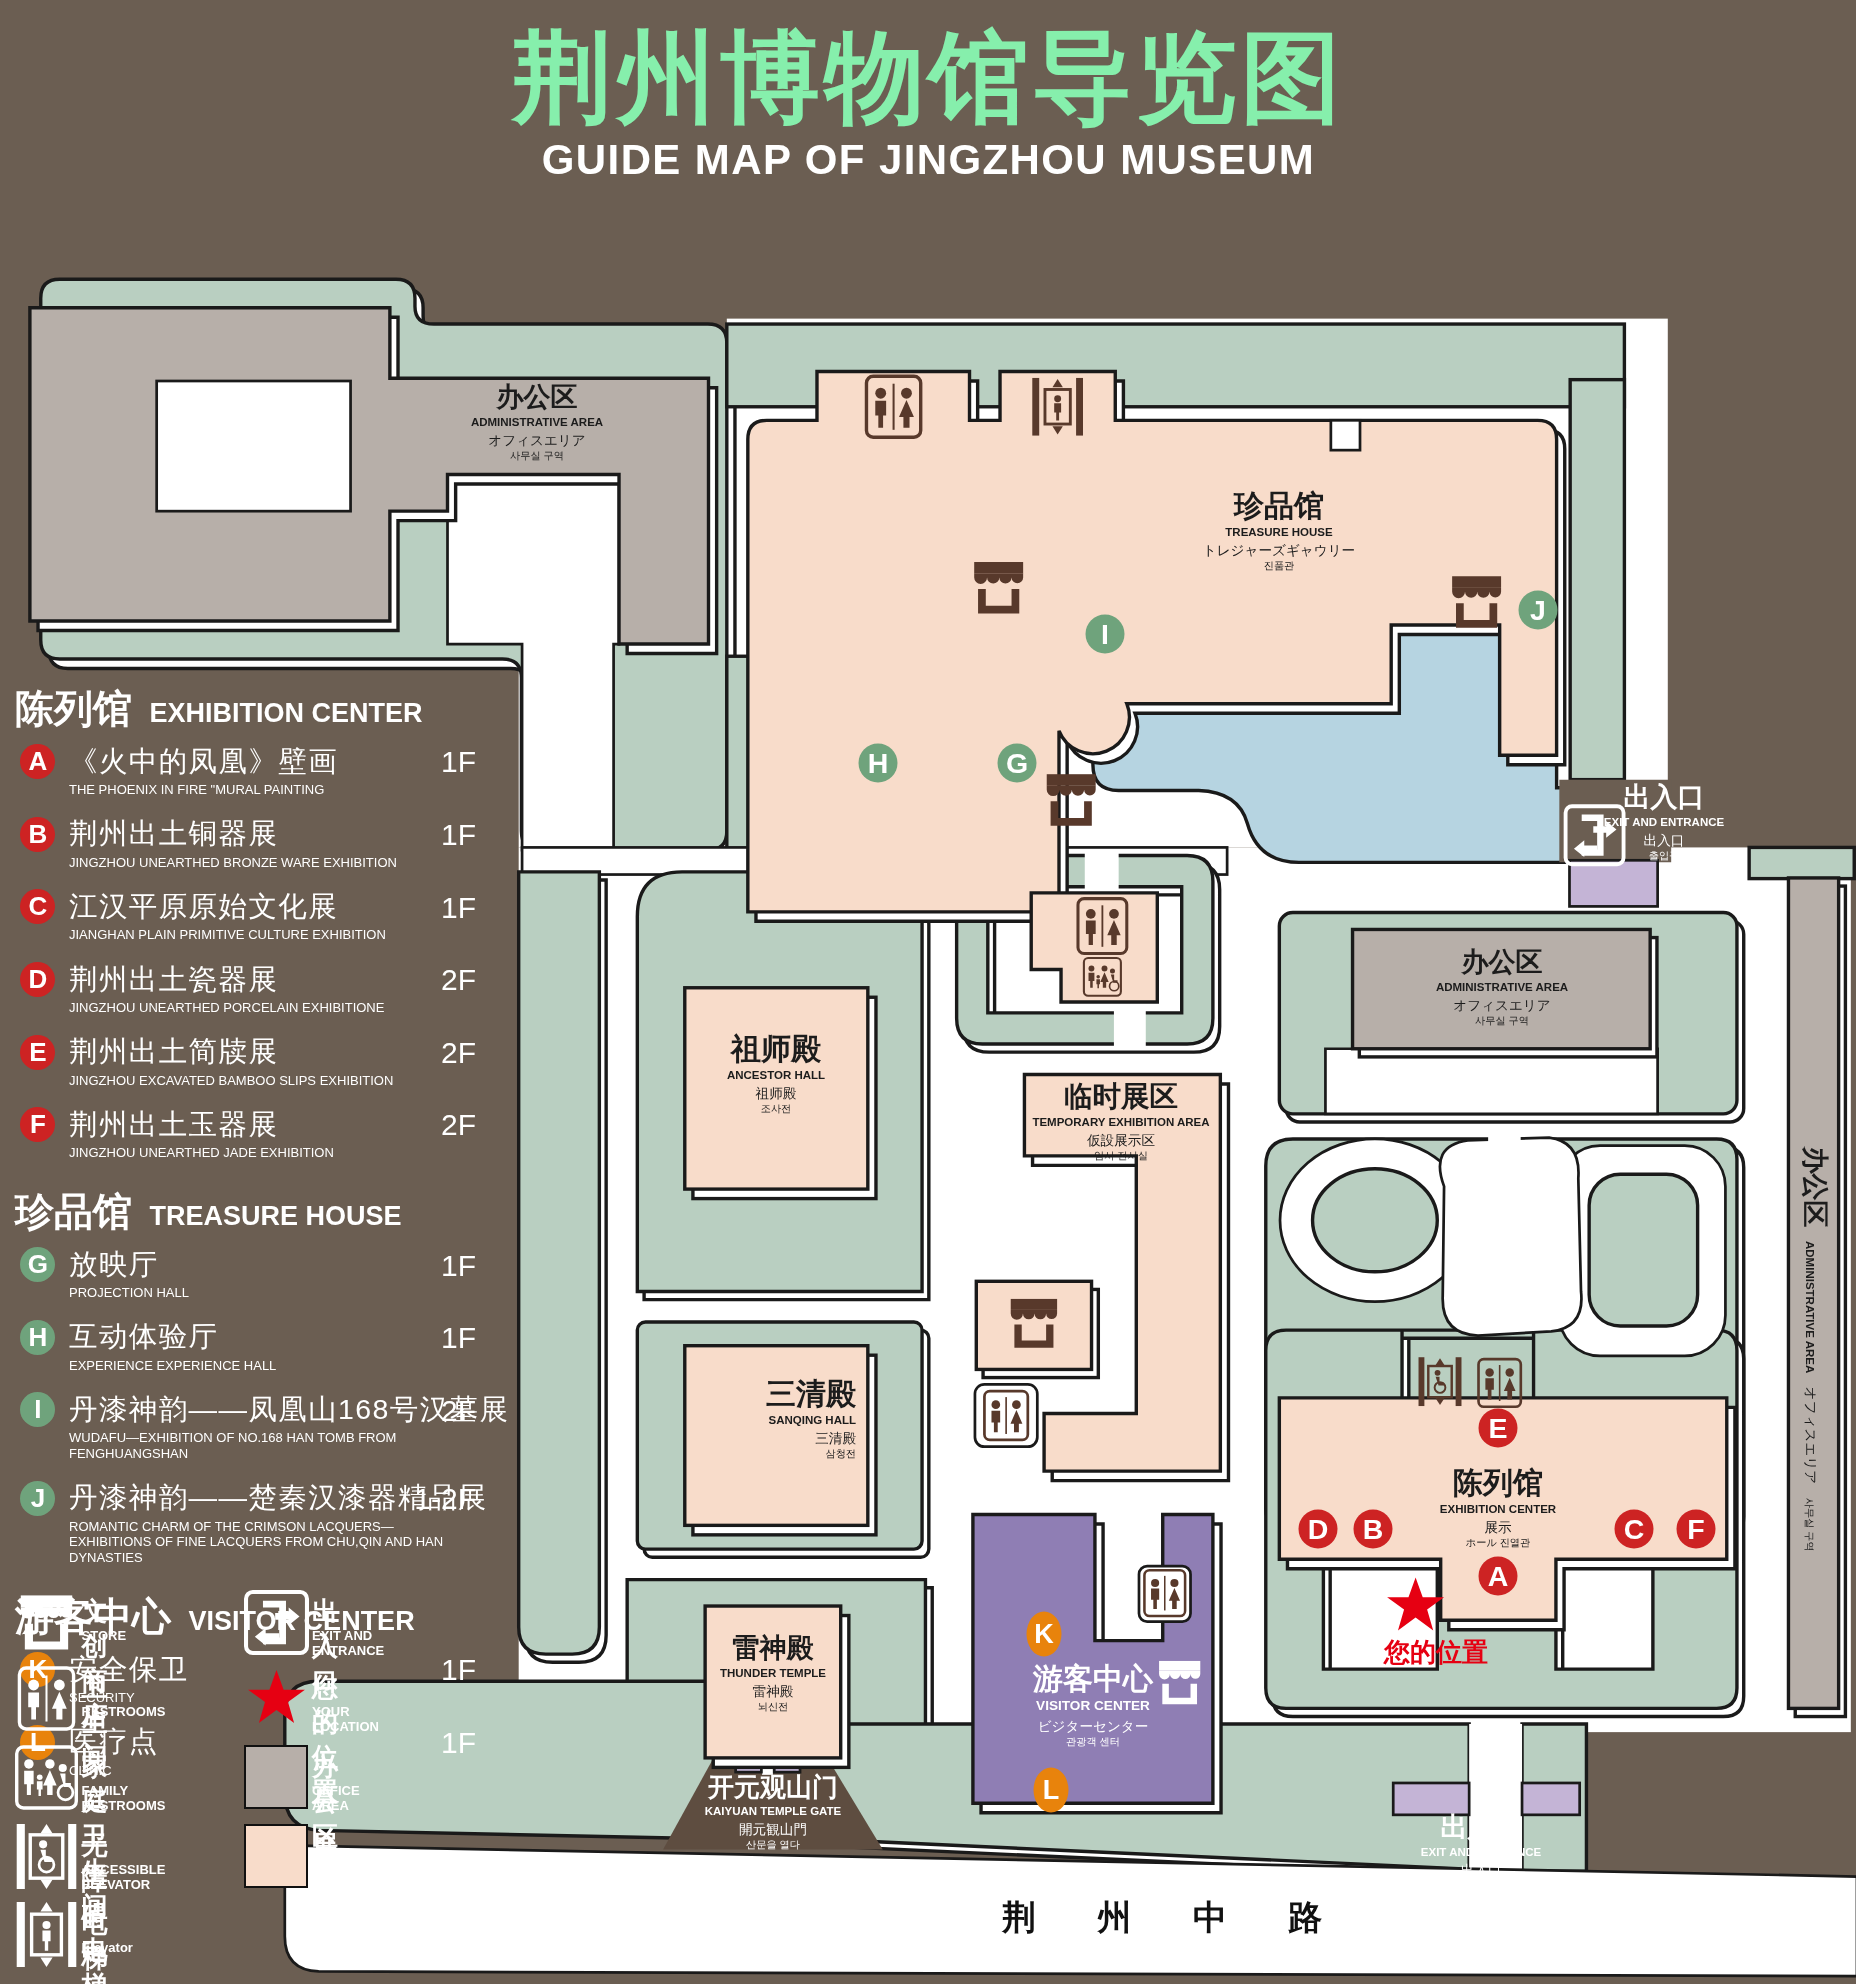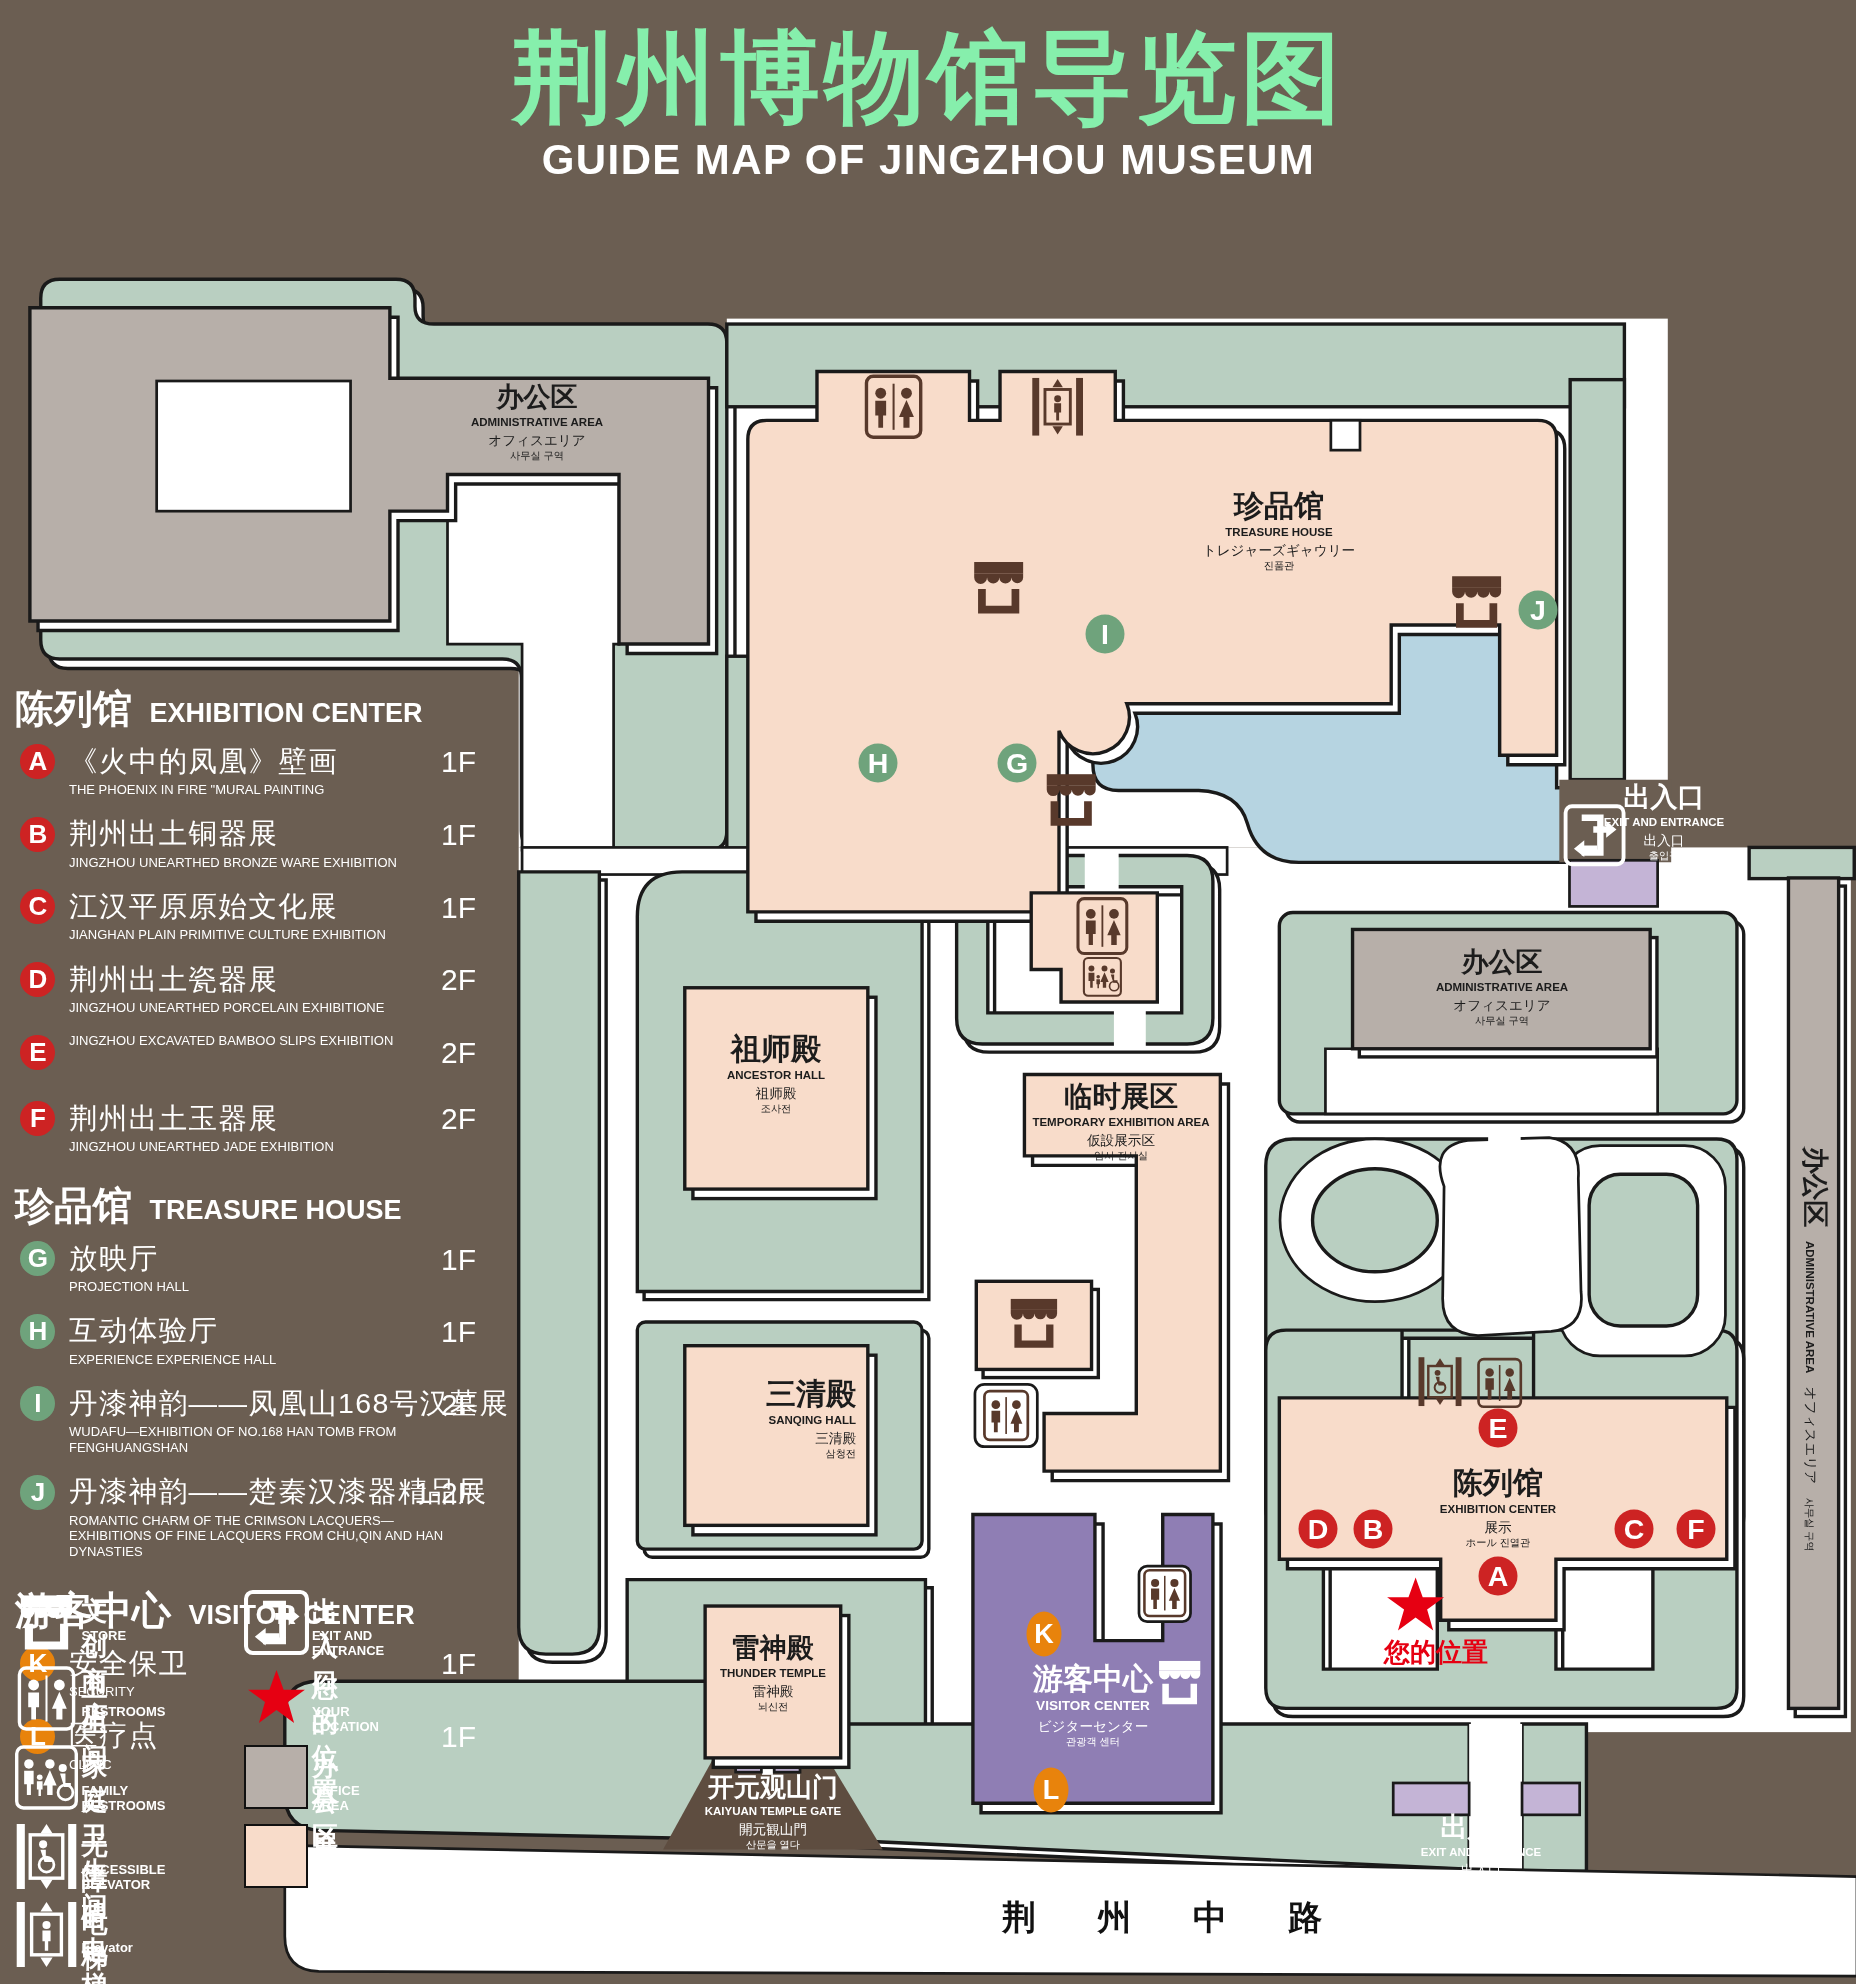--- a/index.html
+++ b/index.html
@@ -429,20 +429,21 @@
       <span class="fl">1F</span>
     </div>
   <div class="lg-item">
       <span class="mk red">D</span>
       <div class="zh">荆州出土瓷器展</div>
       <div class="en">JINGZHOU UNEARTHED PORCELAIN EXHIBITIONE</div>
       <span class="fl">2F</span>
     </div>
   <div class="lg-item">
       <span class="mk red">E</span>
+      <div class="zh">荆州出土简牍展</div>
       <div class="en">JINGZHOU EXCAVATED BAMBOO SLIPS EXHIBITION</div>
       <span class="fl">2F</span>
     </div>
   <div class="lg-item">
       <span class="mk red">F</span>
       <div class="zh">荆州出土玉器展</div>
       <div class="en">JINGZHOU UNEARTHED JADE EXHIBITION</div>
       <span class="fl">2F</span>
     </div>
 

